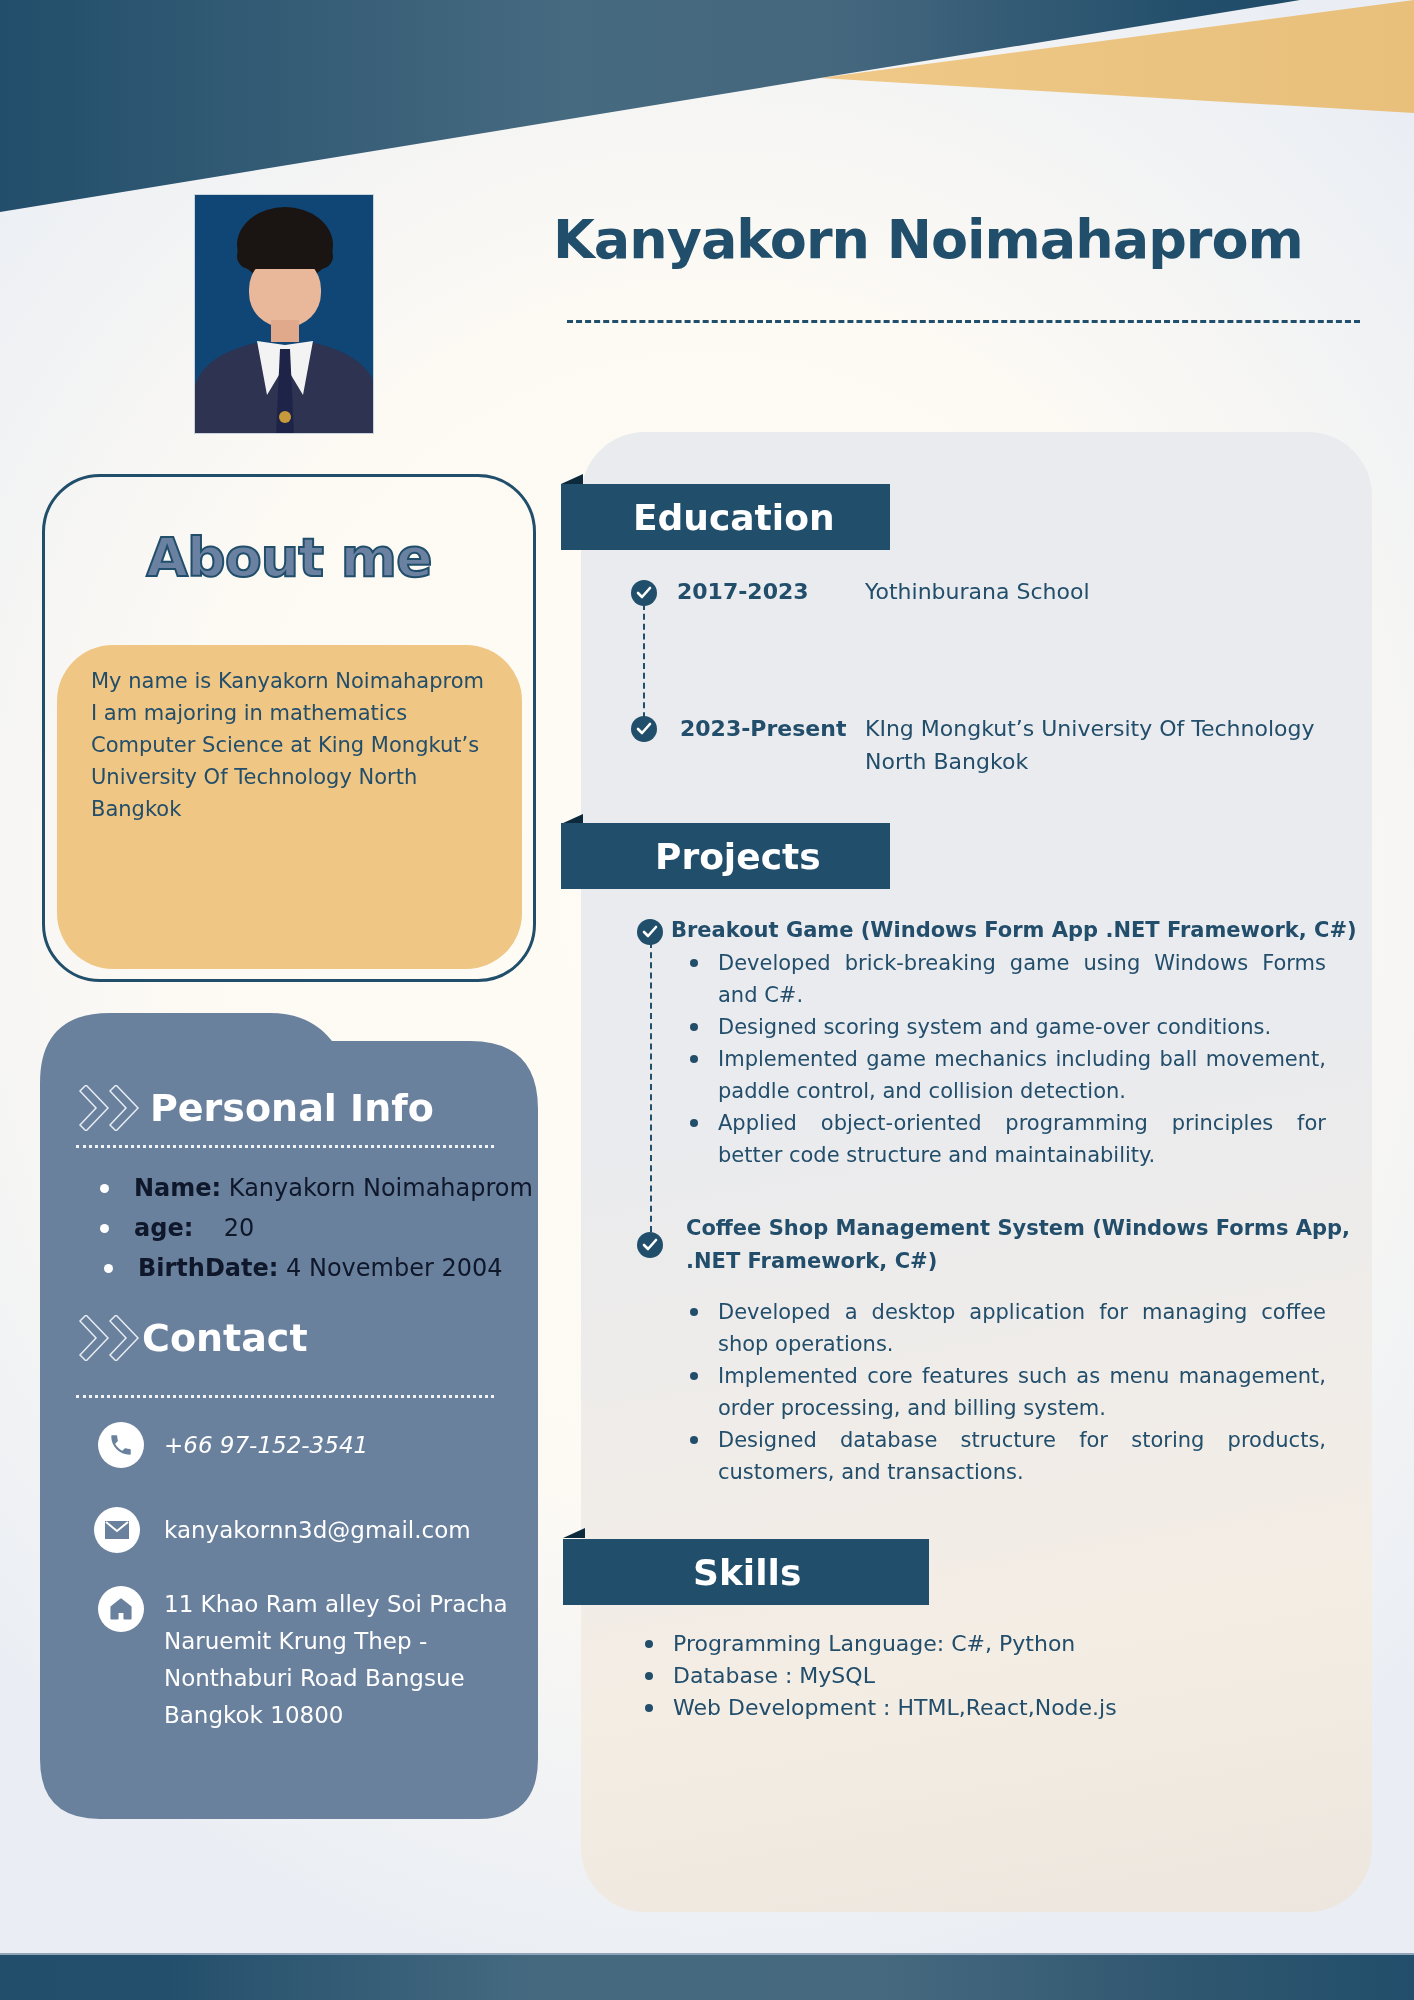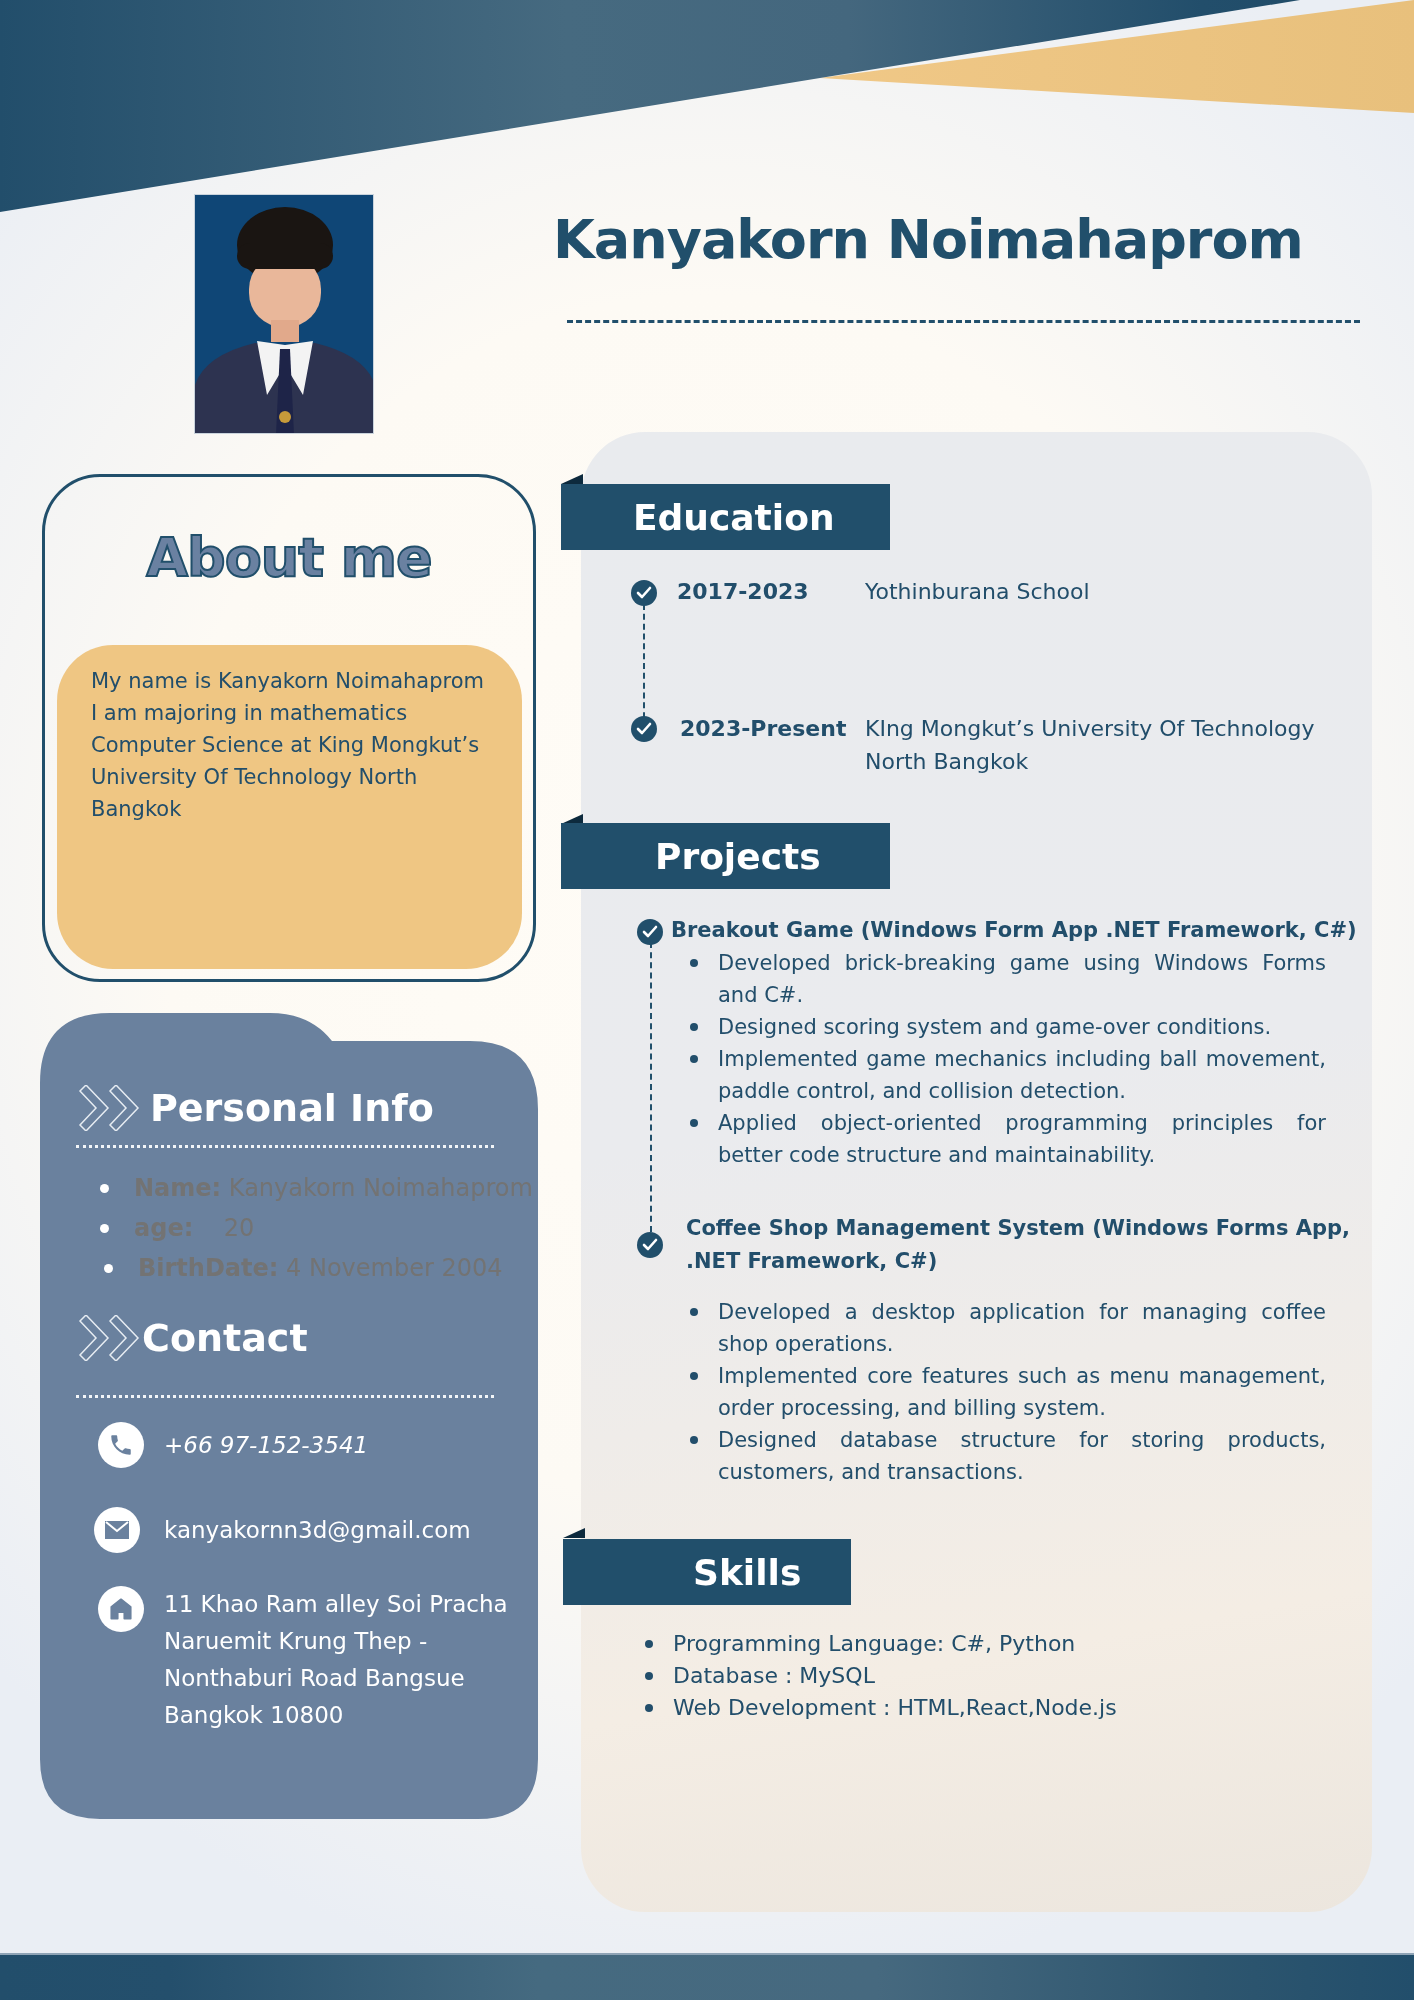--- a/index.html
+++ b/index.html
@@ -27,21 +27,21 @@
   .about-title { left: 42px; top: 526px; width: 494px; text-align: center; font-weight: bold; font-size: 54px; color: #6a81a1; -webkit-text-stroke: 2px #214f6b; letter-spacing: -1px; }
   .about-box { left: 57px; top: 645px; width: 465px; height: 324px; background: #efc683; border-radius: 56px; padding: 20px 0 0 34px; }
   .about-text { font-size: 21px; line-height: 32px; color: #224e6b; white-space: pre-line; }
 
   
   .panel-svg { left: 40px; top: 1013px; width: 500px; height: 806px; }
   .sec-title { font-weight: bold; font-size: 38px; color: #ffffff; }
   .chev-svg { width: 66px; height: 46px; }
   .dotted { border-top: 3px dotted #f2f5f8; width: 418px; }
   .pi-list { left: 100px; top: 1168px; list-style: none; }
-  .pi-list li { position: relative; font-size: 24px; color: #737373; height: 40px; line-height: 40px; padding-left: 34px; }
+  .pi-list li { position: relative; font-size: 24px; color: #0f172a; height: 40px; line-height: 40px; padding-left: 34px; }
   .pi-list li::before { content: ""; position: absolute; left: 0; top: 16px; width: 9px; height: 9px; background: #fff; border-radius: 50%; }
   .pi-list b { font-weight: bold; }
   .contact-row { left: 96px; display: flex; align-items: flex-start; }
   .c-icon { width: 46px; height: 46px; border-radius: 50%; background: #ffffff; display: flex; align-items: center; justify-content: center; flex-shrink: 0; }
   .c-text { margin-left: 20px; font-size: 23px; color: #ffffff; line-height: 37px; white-space: pre-line; }
 
   
   .rpanel { left: 581px; top: 432px; width: 791px; height: 1480px; border-radius: 64px;
     background: linear-gradient(170deg, #e9ebee 0%, #eaebee 45%, #f4ede4 80%, #ece6de 100%); }
   .banner { height: 66px; background: #214f6b; color: #ffffff; font-weight: bold; font-size: 36px; display: flex; align-items: center; }
@@ -236,21 +236,21 @@
 <div class="abs" style="left:686px; top:1212px; width:690px;">
   <div class="proj-title" style="width:690px;">Coffee Shop Management System (Windows Forms App, .NET Framework, C#)</div>
   <ul class="bullets" style="margin-left:-1px; margin-top:18px; width:641px;">
     <li>Developed a desktop application for managing coffee shop operations.</li>
     <li>Implemented core features such as menu management, order processing, and billing system.</li>
     <li>Designed database structure for storing products, customers, and transactions.</li>
   </ul>
 </div>
 
 <div class="abs banner-fold" style="left:563px; top:1528px;"></div>
-<div class="abs banner" style="left:563px; top:1539px; width:288px; padding-left:130px;">
+<div class="abs banner" style="left:563px; top:1539px; width:366px; padding-left:130px;">
   <span>Skills</span>
 </div>
 
 <ul class="abs bullets skills" style="left:640px; top:1628px; width:600px;">
   <li>Programming Language: C#, Python</li>
   <li>Database : MySQL</li>
   <li>Web Development : HTML,React,Node.js</li>
 </ul>
 
 <div class="abs footer"></div>

